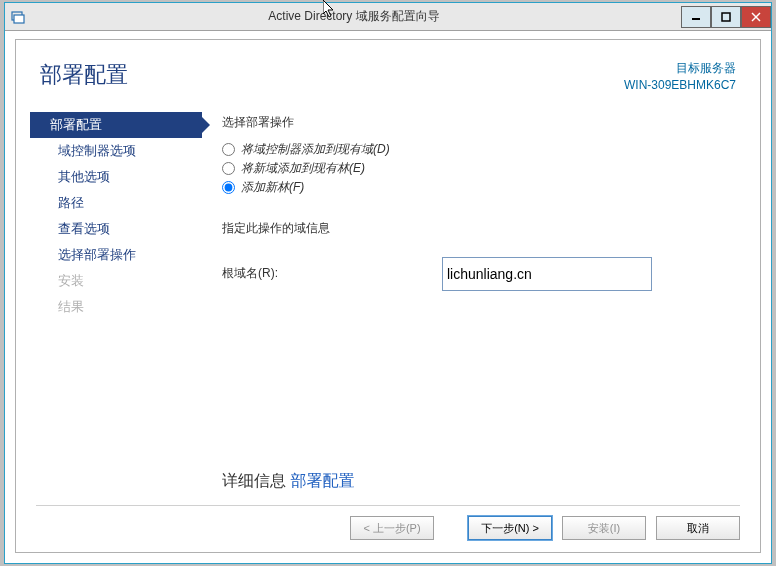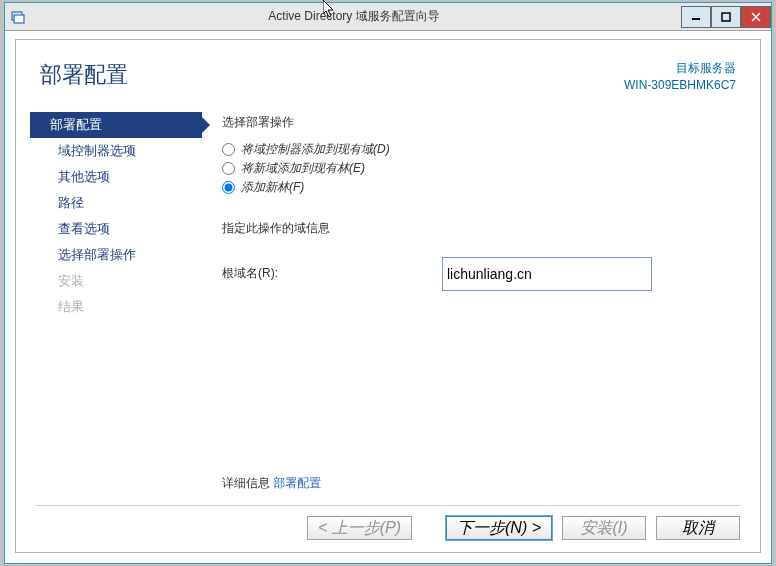--- a/index.html
+++ b/index.html
@@ -38,25 +38,25 @@
 .section-label { margin-bottom: 10px; font-size: 12px; }
 .radio-row { display: flex; align-items: center; margin: 2px 0; }
 .radio-row input { margin-right: 6px; }
 .radio-row label { font-size: 12px; font-style: italic; }
 
 .domain-section { margin-top: 24px; }
 .domain-row { display: flex; align-items: center; margin-top: 20px; }
 .domain-label { width: 220px; font-size: 12px; }
 .domain-input { width: 210px; height: 16px; border: 1px solid #7a9ac0; font-size: 14px; padding: 16px 4px; }
 
-.more-links { position: absolute; bottom: 10px; left: 20px; font-size: 12px; }
+.more-links { position: absolute; bottom: 10px; left: 20px; font-size: 16px; }
 .more-links a { color: #2060c0; text-decoration: none; cursor: pointer; }
 
 .button-bar { position: absolute; bottom: 12px; right: 20px; left: 20px; display: flex; justify-content: flex-end; gap: 10px; padding-top: 10px; border-top: 1px solid #d0d0d0; }
-.btn { min-width: 84px; height: 24px; font-size: 16px; border: 1px solid #a0a0a0; background: linear-gradient(#fff,#e8e8e8); cursor: pointer; padding: 0 10px; font-style: italic; }
+.btn { min-width: 84px; height: 24px; font-size: 11px; border: 1px solid #a0a0a0; background: linear-gradient(#fff,#e8e8e8); cursor: pointer; padding: 0 10px; }
 .btn:disabled { color: #909090; cursor: default; }
 .btn.default { border: 1px solid #3a84c8; box-shadow: 0 0 0 1px #6aa8e0; margin-left: 24px; }
 
 .cursor-arrow { position: absolute; left: 318px; top: -3px; pointer-events: none; z-index: 10; }
 </style>
 </head>
 <body>
 
 <div class="window">
 

